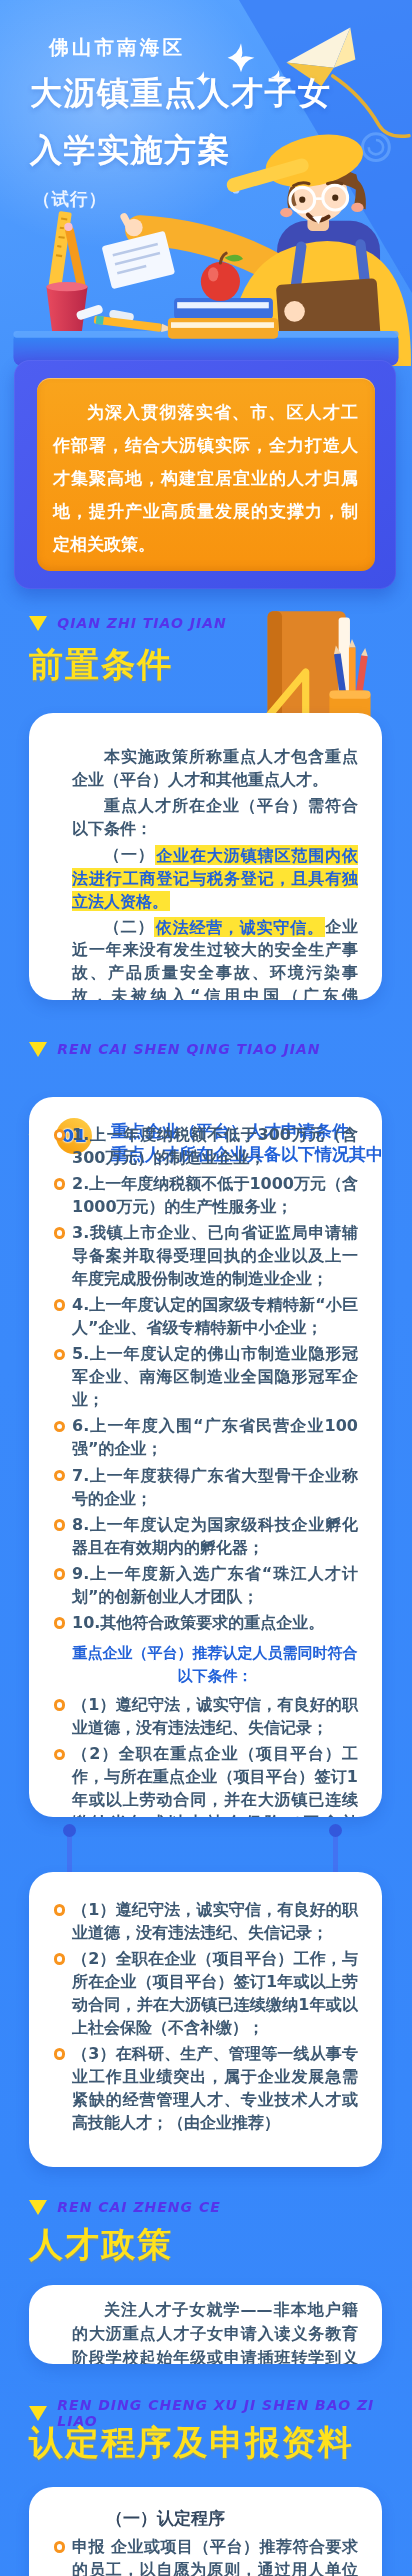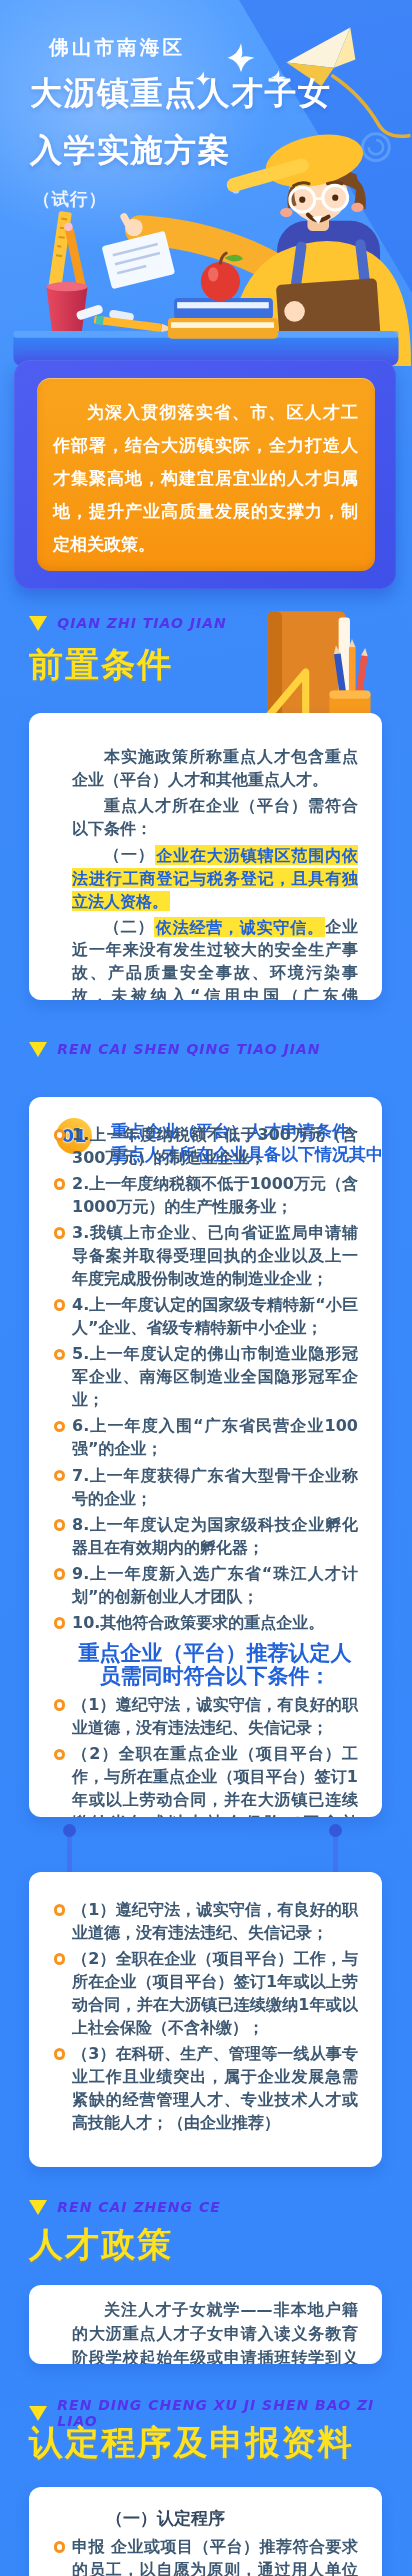--- a/index.html
+++ b/index.html
@@ -35,38 +35,38 @@
   .tri{width:0;height:0;border-left:9.8px solid transparent;border-right:9.8px solid transparent;border-top:15.5px solid #FFE11C;}
   .pinyin{color:#5633EA;font-size:14px;font-weight:bold;letter-spacing:1px;}
   .sec-title{position:absolute;left:29px;color:#FFE11C;font-size:34px;font-weight:900;letter-spacing:2.1px;
     text-shadow:0 2.1px 0 rgba(205,150,0,.30);}
   .lbl-s1{top:615px}.ttl-s1{top:642px}
   .lbl-s2{top:1041px}.ttl-s2{top:1098px}
   .lbl-s3{top:2199px}.ttl-s3{top:2222px}
   .lbl-s4{top:2397px}.ttl-s4{top:2420px}
   .book-svg{position:absolute;top:604px;left:252px;}
   
-  .card{position:absolute;left:29px;width:353px;background:#FFFFFF;border-radius:12px;overflow:hidden;
+  .card{position:absolute;left:29px;width:353px;background:#FFFFFF;border-radius:24px;overflow:hidden;
     box-shadow:0 6.2px 13.4px rgba(15,60,170,.18);}
   .cardA{top:713px;height:287px;}
   .cardB{top:1097px;height:720px;}
   .cardC{top:1872px;height:295px;}
   .cardD{top:2285px;height:79px;}
   .cardE{top:2487px;height:556px;}
   .cbody{padding:26px 24px 18.5px 43px;color:#3D5872;font-size:16px;line-height:23px;font-weight:bold;text-align:justify;}
   .cardA .cbody{padding-top:32px;}
   .cardD .cbody{padding-top:13.4px;line-height:24px;}
   .cardE .cbody{padding-top:17.5px;line-height:23px;}
   .cbody p{margin:0 0 3.1px;}
   .ind{text-indent:2em;}
   .li{position:relative;}
   .li::before{content:"";position:absolute;left:-18.5px;top:6.2px;width:5.7px;height:5.7px;border:3.1px solid #F8941E;border-radius:50%;background:#fff;}
   .hl{background:#FFE433;color:#2161D9;padding:0.5px 1.5px;}
   .card-h2{color:#2161D9;}
-  .mid{color:#2161D9;text-align:center;text-indent:0;margin:8.2px 0 5.2px !important;font-size:21px;}
+  .mid{color:#2161D9;text-align:center;text-indent:0;margin:8.2px 0 5.2px !important;font-size:15px;}
   .inner-h{color:#33475F;font-size:17px;text-indent:2em;margin:2.1px 0 5.2px !important;}
   
   .chead{position:absolute;top:0;left:0;right:0;height:77px;}
   .bubble{position:absolute;left:27px;top:20.6px;width:36px;height:36px;border-radius:50%;
     background:linear-gradient(210deg,#FFD04A 0%,#F9A414 80%);
     display:flex;align-items:center;justify-content:center;
     color:#1E63D8;font-size:18.5px;font-weight:900;
     text-shadow:0 0 1.5px #fff,0 0 1.5px #fff,0 0 2.6px #fff;}
   .bubble::after{content:"";position:absolute;left:3.1px;bottom:-3.1px;width:11.3px;height:11.3px;
     background:#F9A414;border-radius:2.1px;transform:rotate(18deg);z-index:-1;}

